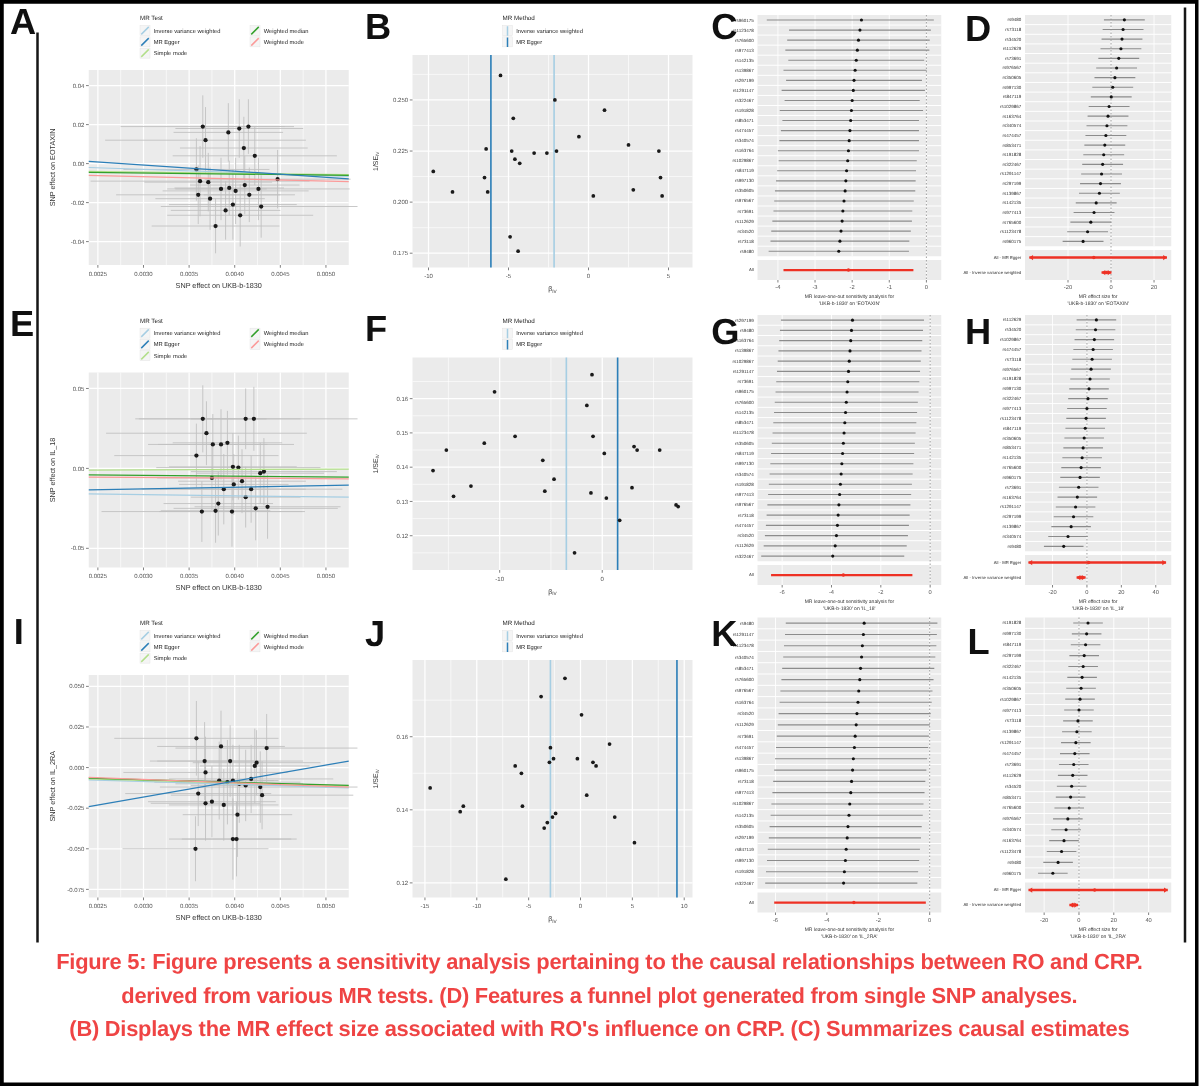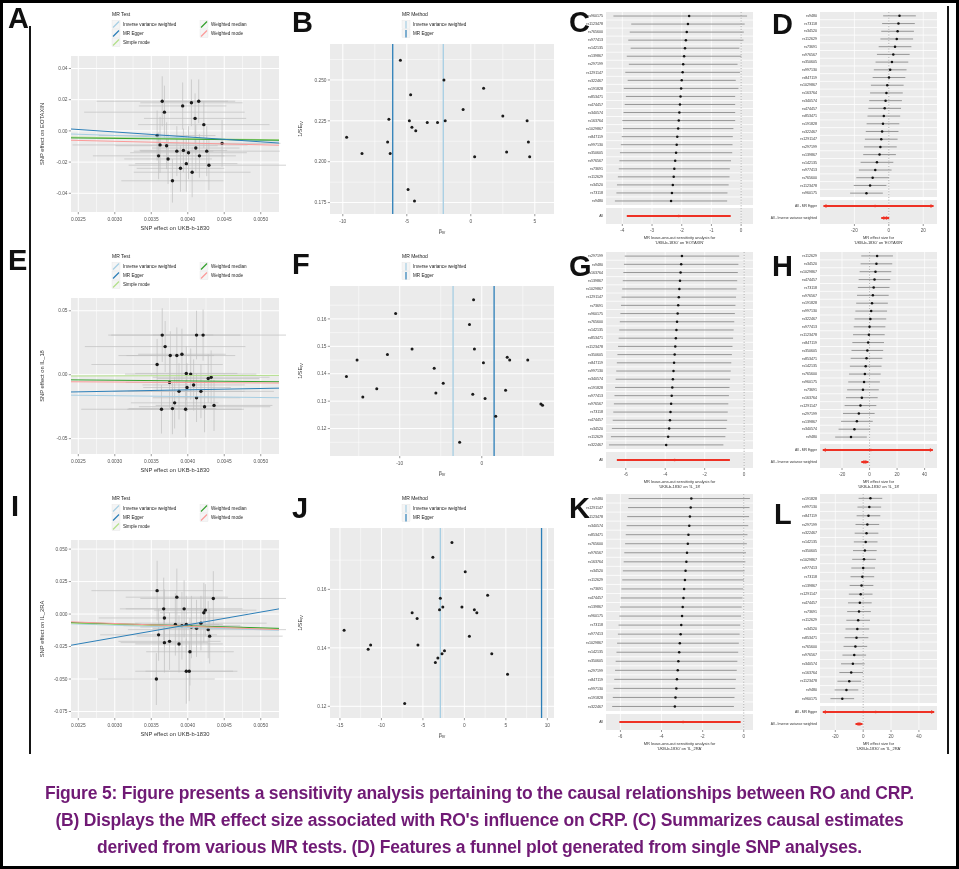--- a/index.html
+++ b/index.html
@@ -2,21 +2,21 @@
 <html><head>
 <meta charset="utf-8">
 <style>
   html,body{margin:0;padding:0;background:#9a9a9a;}
   .figure{position:relative;width:959px;height:869px;background:#ffffff;
           font-family:"Liberation Sans",sans-serif;overflow:hidden;margin:0 auto;}
   .border-overlay{position:absolute;inset:0;border:3px solid #000;pointer-events:none;z-index:50;}
   .pletter{position:absolute;font-size:29px;font-weight:700;color:#101010;line-height:1;z-index:10;}
   .panel{position:absolute;}
   .vrule{position:absolute;background:#161616;z-index:5;}
-  .caption{position:absolute;left:0;right:0;top:780px;text-align:center;color:#701a75;
+  .caption{position:absolute;left:0;right:0;top:756px;text-align:center;color:#ef4444;
            font-weight:700;font-size:17.5px;line-height:27px;letter-spacing:-0.2px;}
   .caption div{white-space:nowrap;}
   svg text{font-family:"Liberation Sans",sans-serif;}
 </style>
 </head>
 <body>
 
 <div class="figure">
   <div class="border-overlay"></div>
   <div class="vrule" style="left:29px;top:26px;width:2px;height:728px;"></div>
@@ -1395,16 +1395,16 @@
           <text x="125.03571428571428" y="249.5" font-size="4.6" fill="#555555" text-anchor="middle">20</text>
           <line x1="152.89285714285714" y1="242" x2="152.89285714285714" y2="244" stroke="#555" stroke-width="0.6"></line>
           <text x="152.89285714285714" y="249.5" font-size="4.6" fill="#555555" text-anchor="middle">40</text>
           <text x="112.5" y="256.5" font-size="4" fill="#333333" text-anchor="middle">MR effect size for</text>
           <text x="112.5" y="262" font-size="4" fill="#333333" text-anchor="middle">'UKB-b-1830' on 'IL_2RA'</text>
         </svg></div>
     </div>
 
   <div class="caption">
     <div>Figure 5: Figure presents a sensitivity analysis pertaining to the causal relationships between RO and CRP.</div>
+    <div>derived from various MR tests. (D) Features a funnel plot generated from single SNP analyses.</div>
     <div>(B) Displays the MR effect size associated with RO's influence on CRP. (C) Summarizes causal estimates</div>
-    <div>derived from various MR tests. (D) Features a funnel plot generated from single SNP analyses.</div>
   </div>
 </div>
 
 </body></html>

